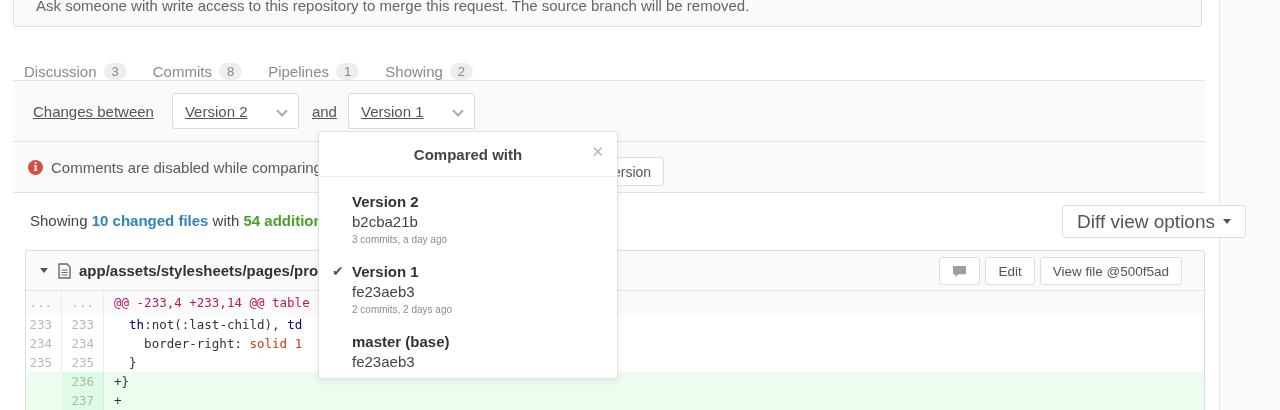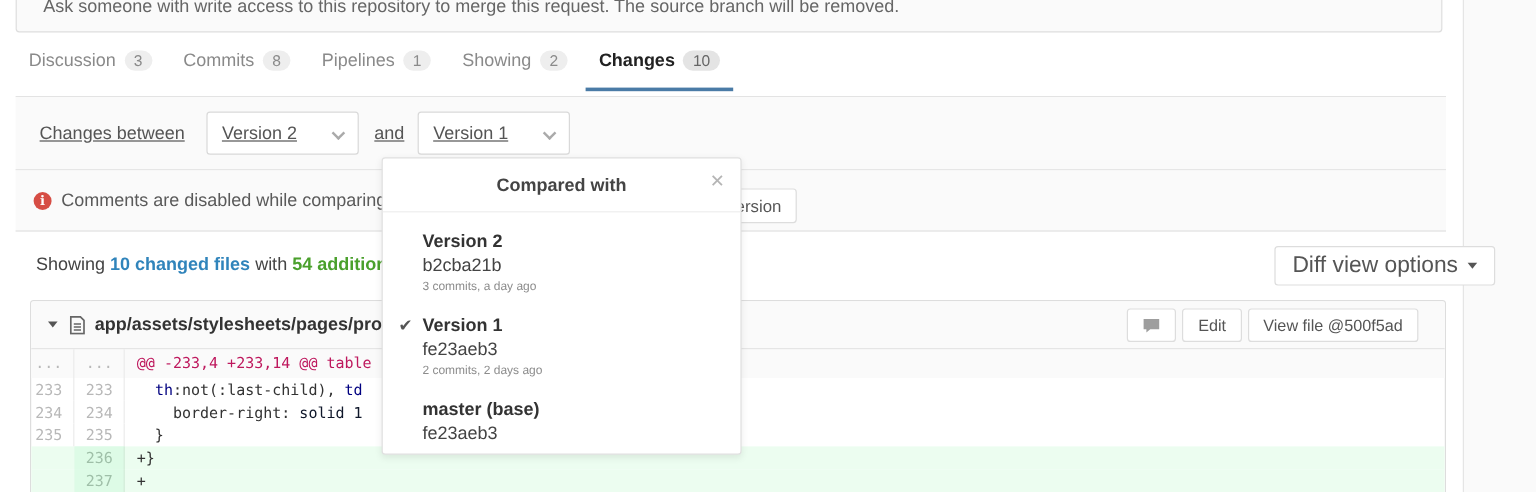--- a/index.html
+++ b/index.html
@@ -10,21 +10,21 @@
   
   .right-strip { left:1219px; top:0; width:61px; height:410px;
     background:#fafafa; border-left:1px solid #e5e5e5; }
 
   
   .flash { left:13px; top:-17px; width:1189px; height:44px; background:#fafafa;
     border:1px solid #dedede; border-radius:3px; display:flex; align-items:flex-end;
     padding:0 22px 12px 22px; font-size:15px; color:#666; }
 
   
-  .tabs { left:13px; top:28px; width:1192px; height:44px; display:flex;
+  .tabs { left:13px; top:49px; width:1192px; height:44px; display:flex;
     align-items:center; }
   .tabs-border { left:13px; top:80px; width:1192px; height:1px; background:#e3e3e3; }
   .tab { position:relative; height:44px; display:flex; align-items:center;
     padding:0 11px; margin-right:4px; font-size:15px; color:#8a8a8a; cursor:pointer; }
   .tab .badge { margin-left:7px; background:#eee; color:#8a8a8a; font-size:13px;
     padding:1px 8px; border-radius:9px; }
   .tab.active { color:#222; font-weight:bold; }
   .tab.active .badge { background:#e4e4e4; color:#666; font-weight:normal; }
   .tab.active::after { content:""; position:absolute; left:0; right:0; bottom:-4px;
     height:3px; background:#4a7ba6; }
@@ -87,21 +87,21 @@
   .dline.hunk { height:24px; line-height:24px; background:#fafafa; color:#999; }
   .dline .num { width:36px; flex:0 0 36px; text-align:right; padding-right:9px;
     color:#b8b8b8; border-right:1px solid #ececec; cursor:pointer; }
   .dline .num2 { flex-basis:42px; width:42px; }
   .dline .code { flex:1; padding-left:10px; white-space:pre; color:#333; }
   .dline.hunk .num { color:#b8b8b8; }
   .dline.hunk .code { color:#be185d; }
   .dline.added { background:#ecfdf0;align-items:center; }
   .dline.added .num { background:#ddfbe6; border-right-color:#d4ecd9; color:#9fbfa8; }
   .tok-nt { color:#000080; }
-  .tok-kw { color:#0f172a; }
+  .tok-kw { color:#c2410c; }
 
   
   .dropdown { left:318px; top:131px; width:300px; height:248px; background:#fff;
     border:1px solid #e0e0e0; border-radius:3px; z-index:20;
     box-shadow:0 2px 6px rgba(0,0,0,0.08); }
   .dd-head { height:45px; border-bottom:1px solid #eee; position:relative;
     display:flex; align-items:center; justify-content:center; }
   .dd-title { font-weight:bold; font-size:15px; color:#444; }
   .dd-close { position:absolute; right:13px; top:12px; color:#b5b5b5; font-size:15px;
     font-weight:bold; cursor:pointer; line-height:1; }
@@ -132,24 +132,20 @@
     <span class="badge">8</span>
   </div>
   <div class="tab">
     <span>Pipelines</span>
     <span class="badge">1</span>
   </div>
   <div class="tab">
     <span>Showing</span>
     <span class="badge">2</span>
   </div>
-  <div class="tab active">
-    <span>Changes</span>
-    <span class="badge">10</span>
-  </div>
 </div>
 <div class="abs tabs-border"></div>
 
 <div class="abs bar1">
   <span>Changes between</span>
   <div class="select sel1">
     <span>Version 2</span>
     <span class="chev"></span>
   </div>
   <span class="conj">and</span>

